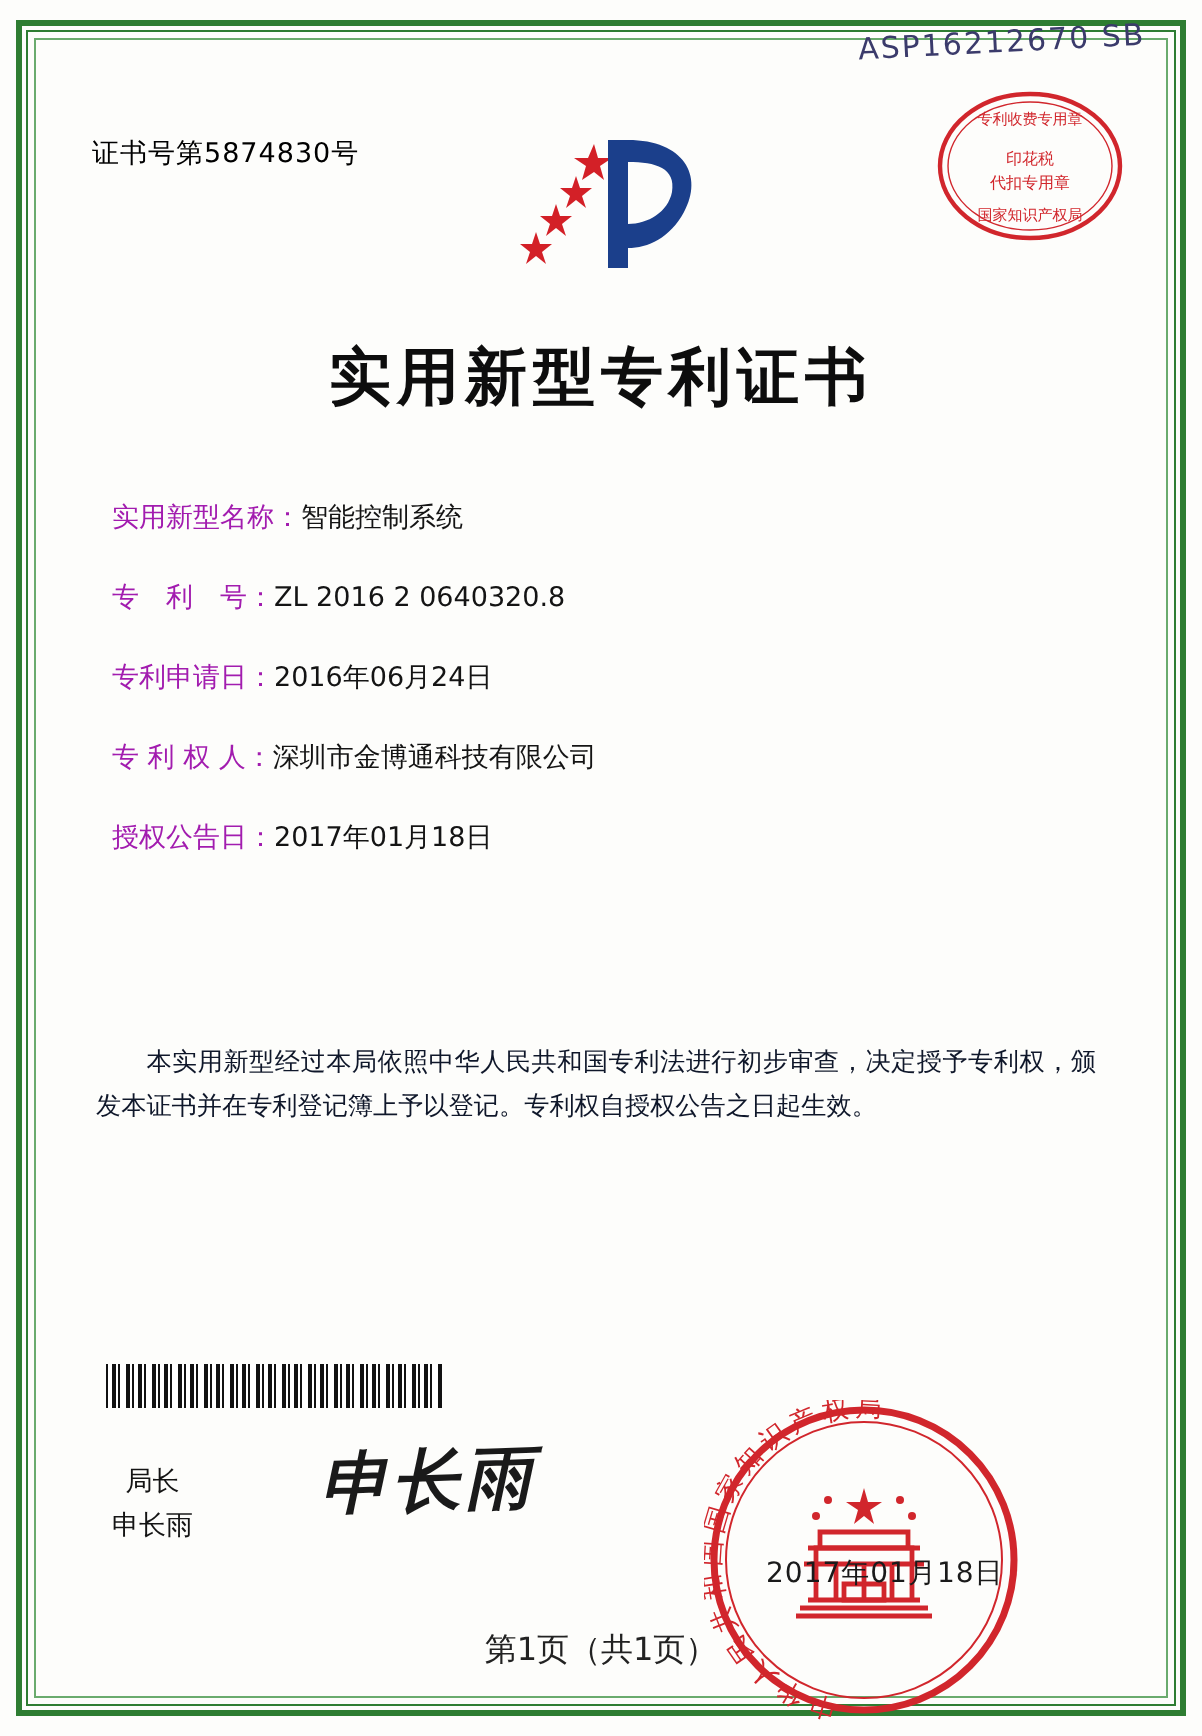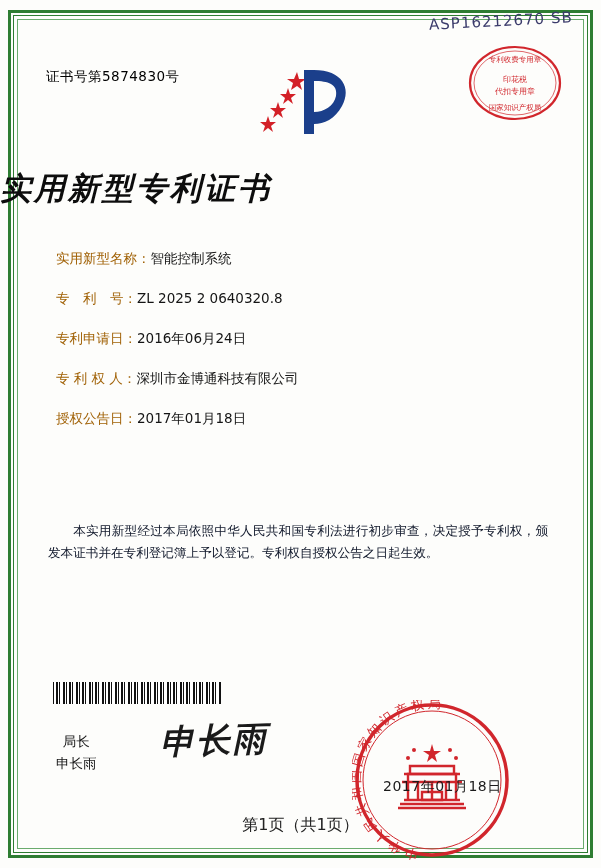--- a/index.html
+++ b/index.html
@@ -87,45 +87,44 @@
     width: 96px;
     height: 78px;
   }
 
   
   .title {
     position: absolute;
     left: 0;
     right: 0;
     top: 168px;
-    text-align: left;
+    text-align: center;
     font-family: "DejaVu Serif", "Liberation Serif", serif;
     font-weight: bold;
     font-size: 31px;
     letter-spacing: 3px;
     color: #0d0d0d;
-    font-style: italic;
   }
 
   
   .fields {
     position: absolute;
     left: 56px;
     top: 250px;
     width: 470px;
   }
   .field-row {
     font-size: 13.5px;
     color: #141414;
     margin-bottom: 22px;
     white-space: nowrap;
   }
   .field-label {
     display: inline-block;
-    color: #a16207;
+    color: #a21caf;
   }
   .field-value {
     display: inline-block;
     color: #141414;
   }
 
   
   .body-text {
     position: absolute;
     left: 48px;
@@ -252,21 +251,21 @@
     </svg>
   </div>
 
   <div class="title">实用新型专利证书</div>
 
   <div class="fields">
     <div class="field-row">
       <span class="field-label">实用新型名称：</span><span class="field-value">智能控制系统</span>
     </div>
     <div class="field-row">
-      <span class="field-label">专　利　号：</span><span class="field-value">ZL 2025 2 0640320.8</span>
+      <span class="field-label">专　利　号：</span><span class="field-value">ZL 2016 2 0640320.8</span>
     </div>
     <div class="field-row">
       <span class="field-label">专利申请日：</span><span class="field-value">2016年06月24日</span>
     </div>
     <div class="field-row">
       <span class="field-label">专 利 权 人：</span><span class="field-value">深圳市金博通科技有限公司</span>
     </div>
     <div class="field-row">
       <span class="field-label">授权公告日：</span><span class="field-value">2017年01月18日</span>
     </div>

